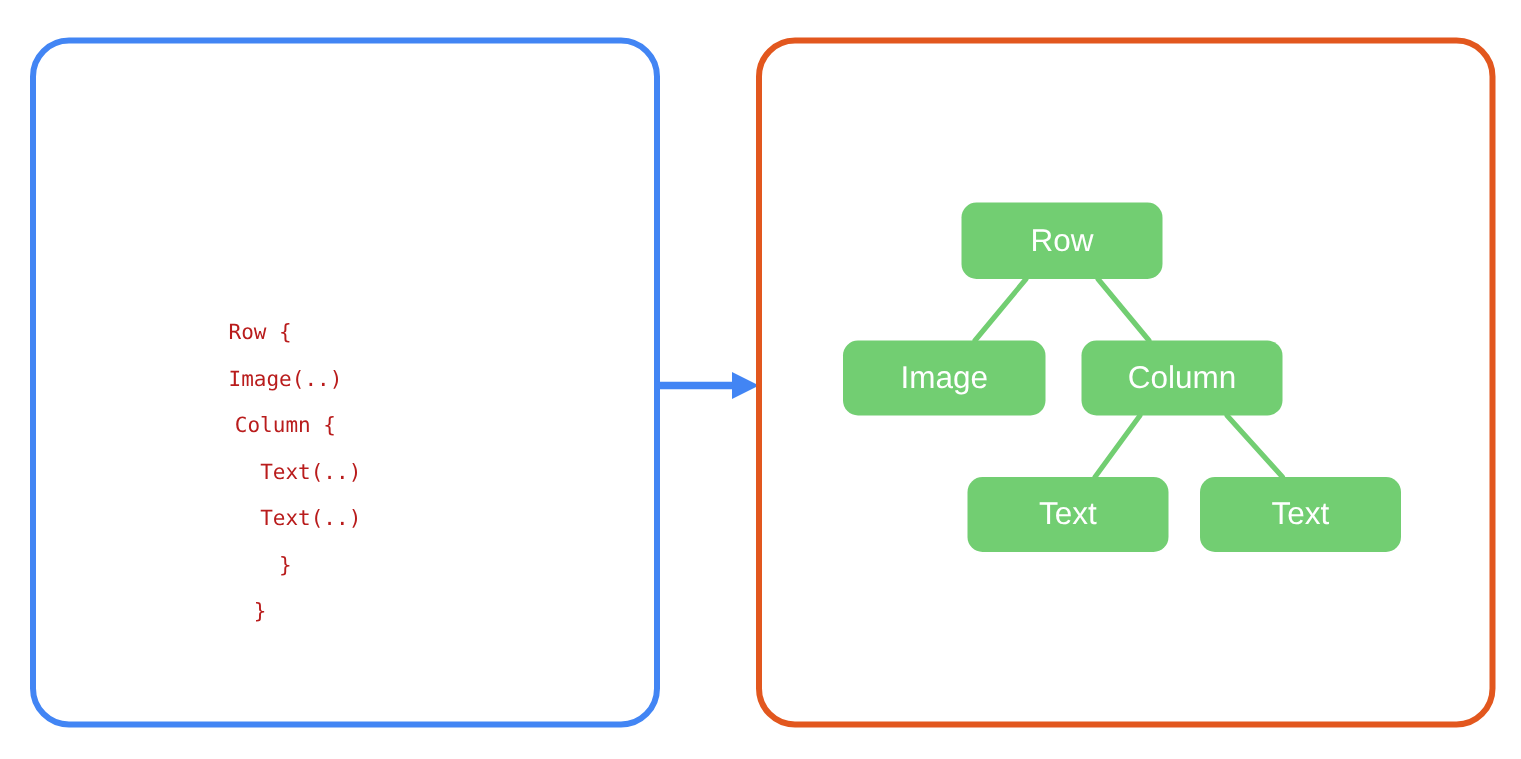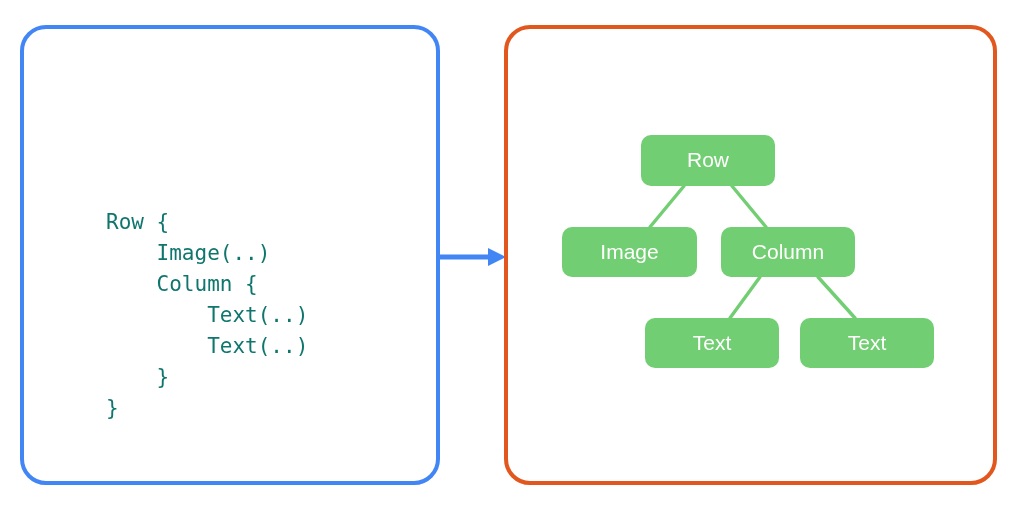--- a/index.html
+++ b/index.html
@@ -38,25 +38,26 @@
     border: 4px solid #e2571e;
   }
 
   
   #code-block {
     position: absolute;
     left: 82px;
     top: 178px;
     margin: 0;
     font-family: "DejaVu Sans Mono", "Liberation Mono", monospace;
-    font-size: 21px;
+    font-size: 14px;
     line-height: 31px;
-    color: #0f766e;
+    color: #b91c1c;
     white-space: pre;
     letter-spacing: 0px;
+    text-align: center;
   }
 
   
   #flow-arrow {
     position: absolute;
     left: 432px;
     top: 238px;
     width: 80px;
     height: 40px;
   }

